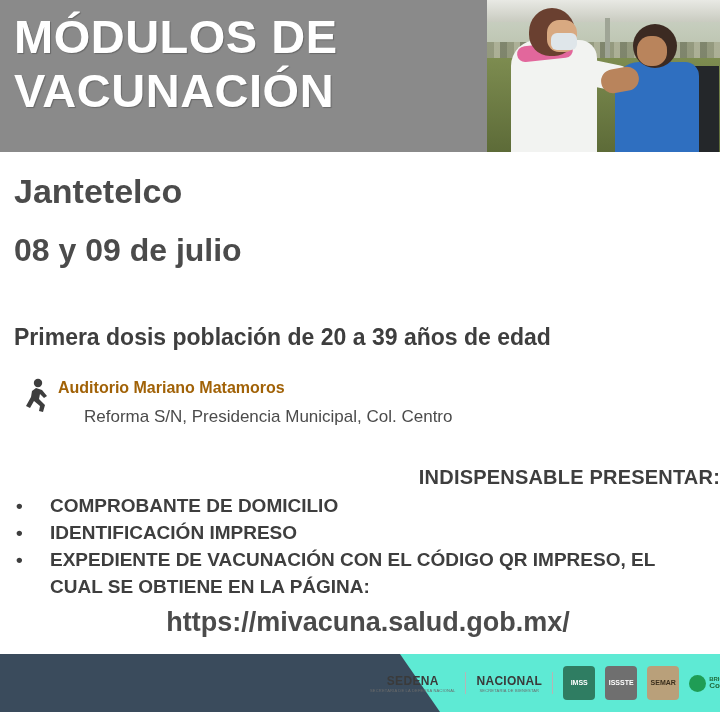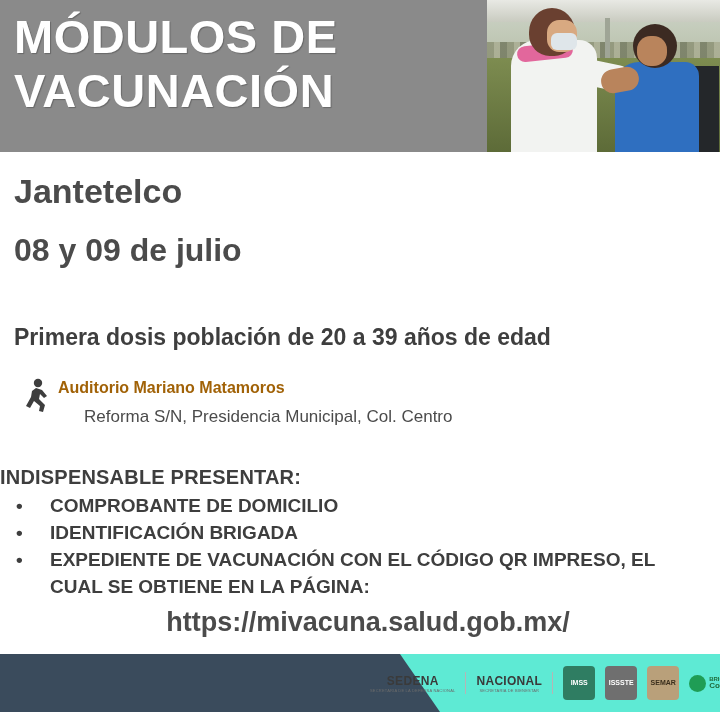--- a/index.html
+++ b/index.html
@@ -211,21 +211,21 @@
     color: #4b4b4b;
     margin-left: 26px;
   }
 
   
   .req-title {
     position: absolute;
     left: 0;
     top: 466px;
     width: 720px;
-    text-align: left;
+    text-align: right;
     font-size: 20px;
     font-weight: bold;
     color: #3e3e3e;
     letter-spacing: 0.2px;
   }
   .req-list {
     position: absolute;
     left: 8px;
     top: 492px;
     width: 700px;
@@ -398,21 +398,21 @@
   <div class="venue-address">Reforma S/N, Presidencia Municipal, Col. Centro</div>
 
   <div class="req-title">INDISPENSABLE PRESENTAR:</div>
   <ul class="req-list">
     <li>
       <span class="bullet">•</span>
       <span>COMPROBANTE DE DOMICILIO</span>
     </li>
     <li>
       <span class="bullet">•</span>
-      <span>IDENTIFICACIÓN BRIGADA</span>
+      <span>IDENTIFICACIÓN IMPRESO</span>
     </li>
     <li>
       <span class="bullet">•</span>
       <span>EXPEDIENTE DE VACUNACIÓN CON EL CÓDIGO QR IMPRESO, EL CUAL SE OBTIENE EN LA PÁGINA:</span>
     </li>
   </ul>
 
   <div class="url">https://mivacuna.salud.gob.mx/</div>
 
   <div class="footer">

